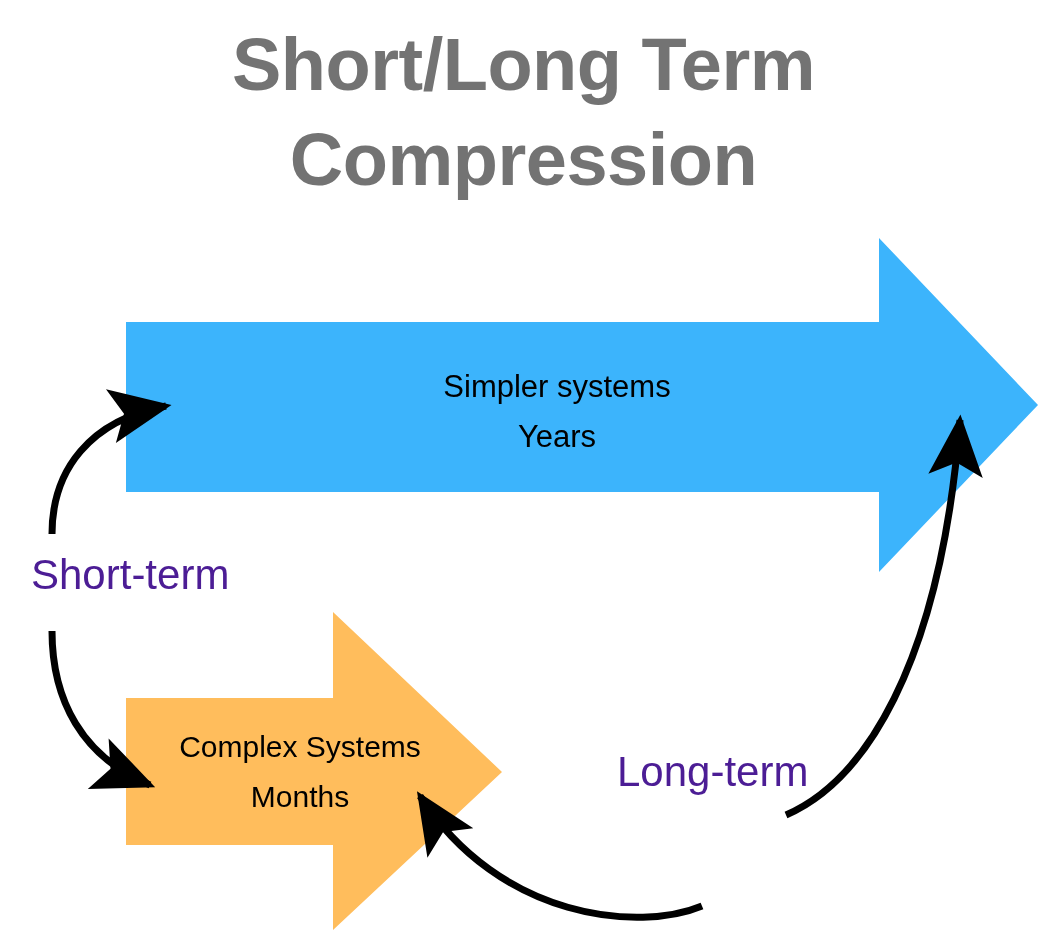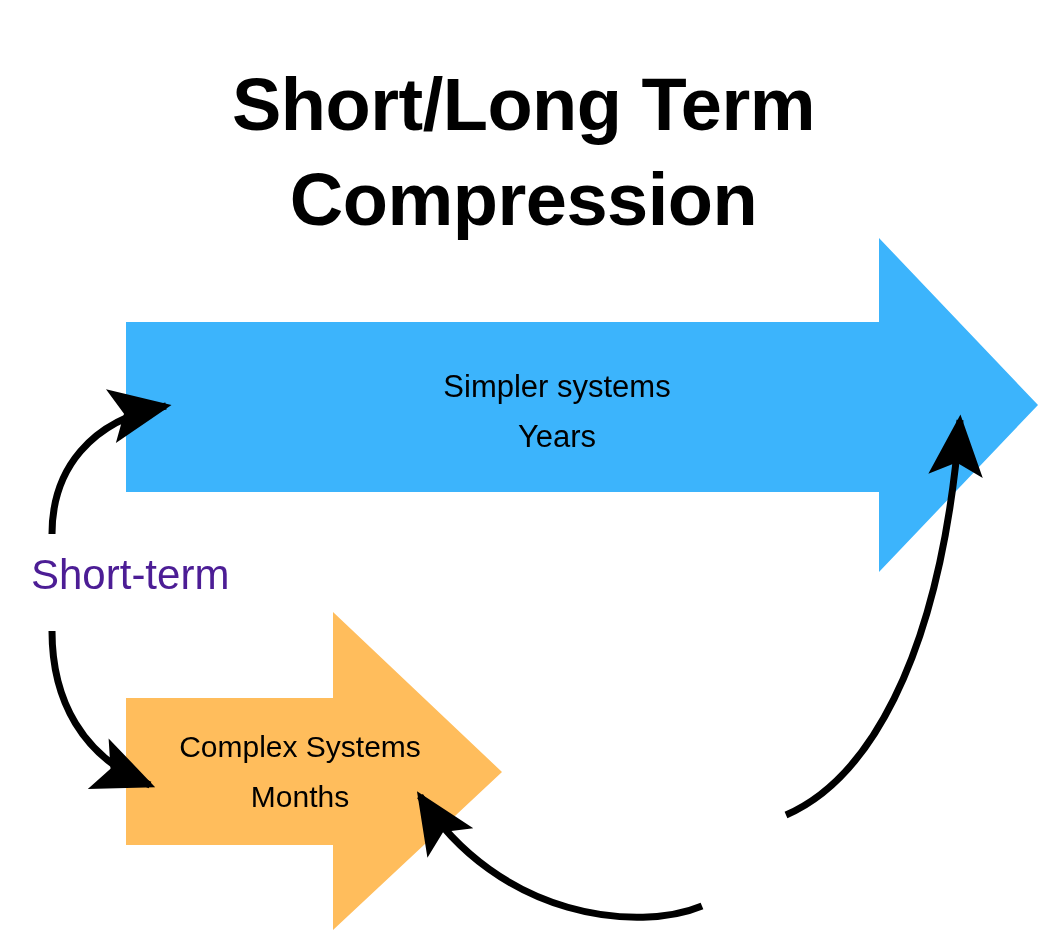--- a/index.html
+++ b/index.html
@@ -29,23 +29,22 @@
     position: absolute;
     left: 0;
     top: 18px;
     width: 1047px;
     text-align: center;
     font-family: "Liberation Sans", sans-serif;
     font-weight: 700;
     font-size: 74px;
     line-height: 1.28;
     letter-spacing: -0.5px;
-    color: #000000;
+    color: #737373;
     white-space: pre-line;
-    margin-top: 40px;
   }
   .arrow-text {
     position: absolute;
     text-align: center;
     color: #000000;
     font-family: "Liberation Sans", sans-serif;
     font-weight: 400;
     white-space: pre-line;
   }
   #blue-arrow-text {
@@ -109,14 +108,15 @@
   </svg>
 
   <div class="arrow-text" id="blue-arrow-text">Simpler systems
 Years</div>
 
   <div class="arrow-text" id="orange-arrow-text">Complex Systems
 Months</div>
 
   <div class="connector-label" id="short-term-label">Short-term</div>
 
+  <div class="connector-label" id="long-term-label">Long-term</div>
 
 </div>
 
 </body></html>

